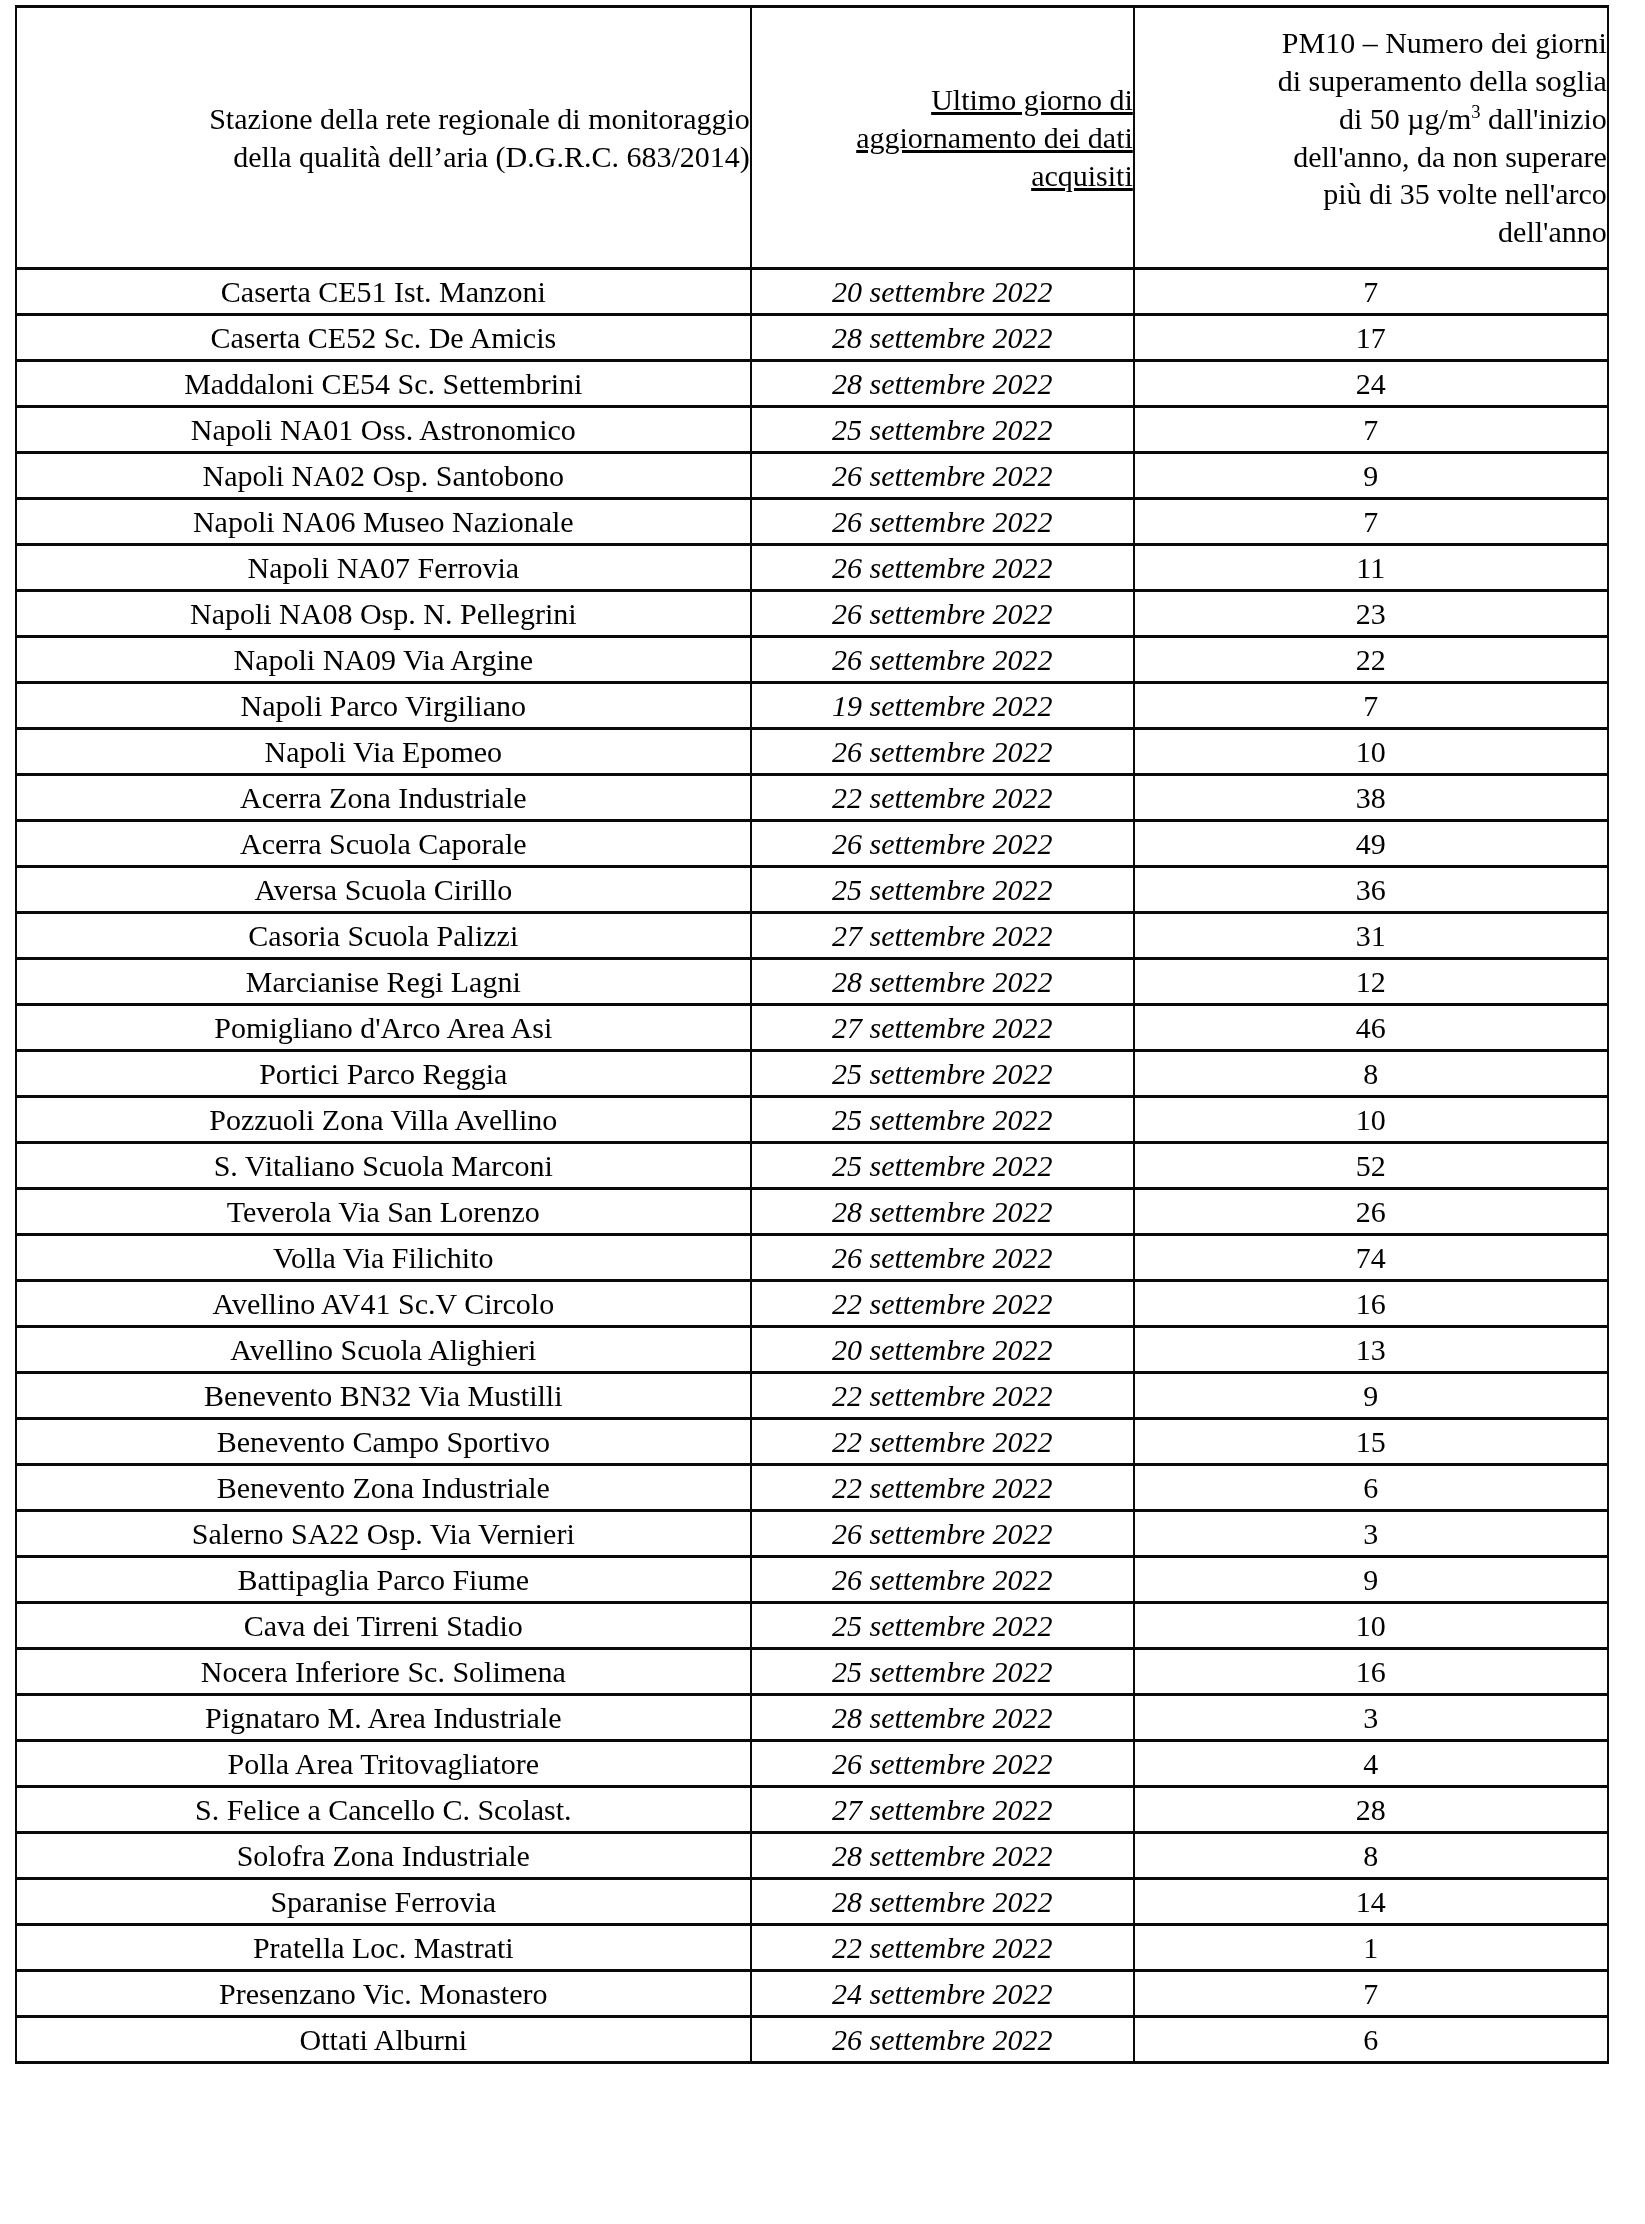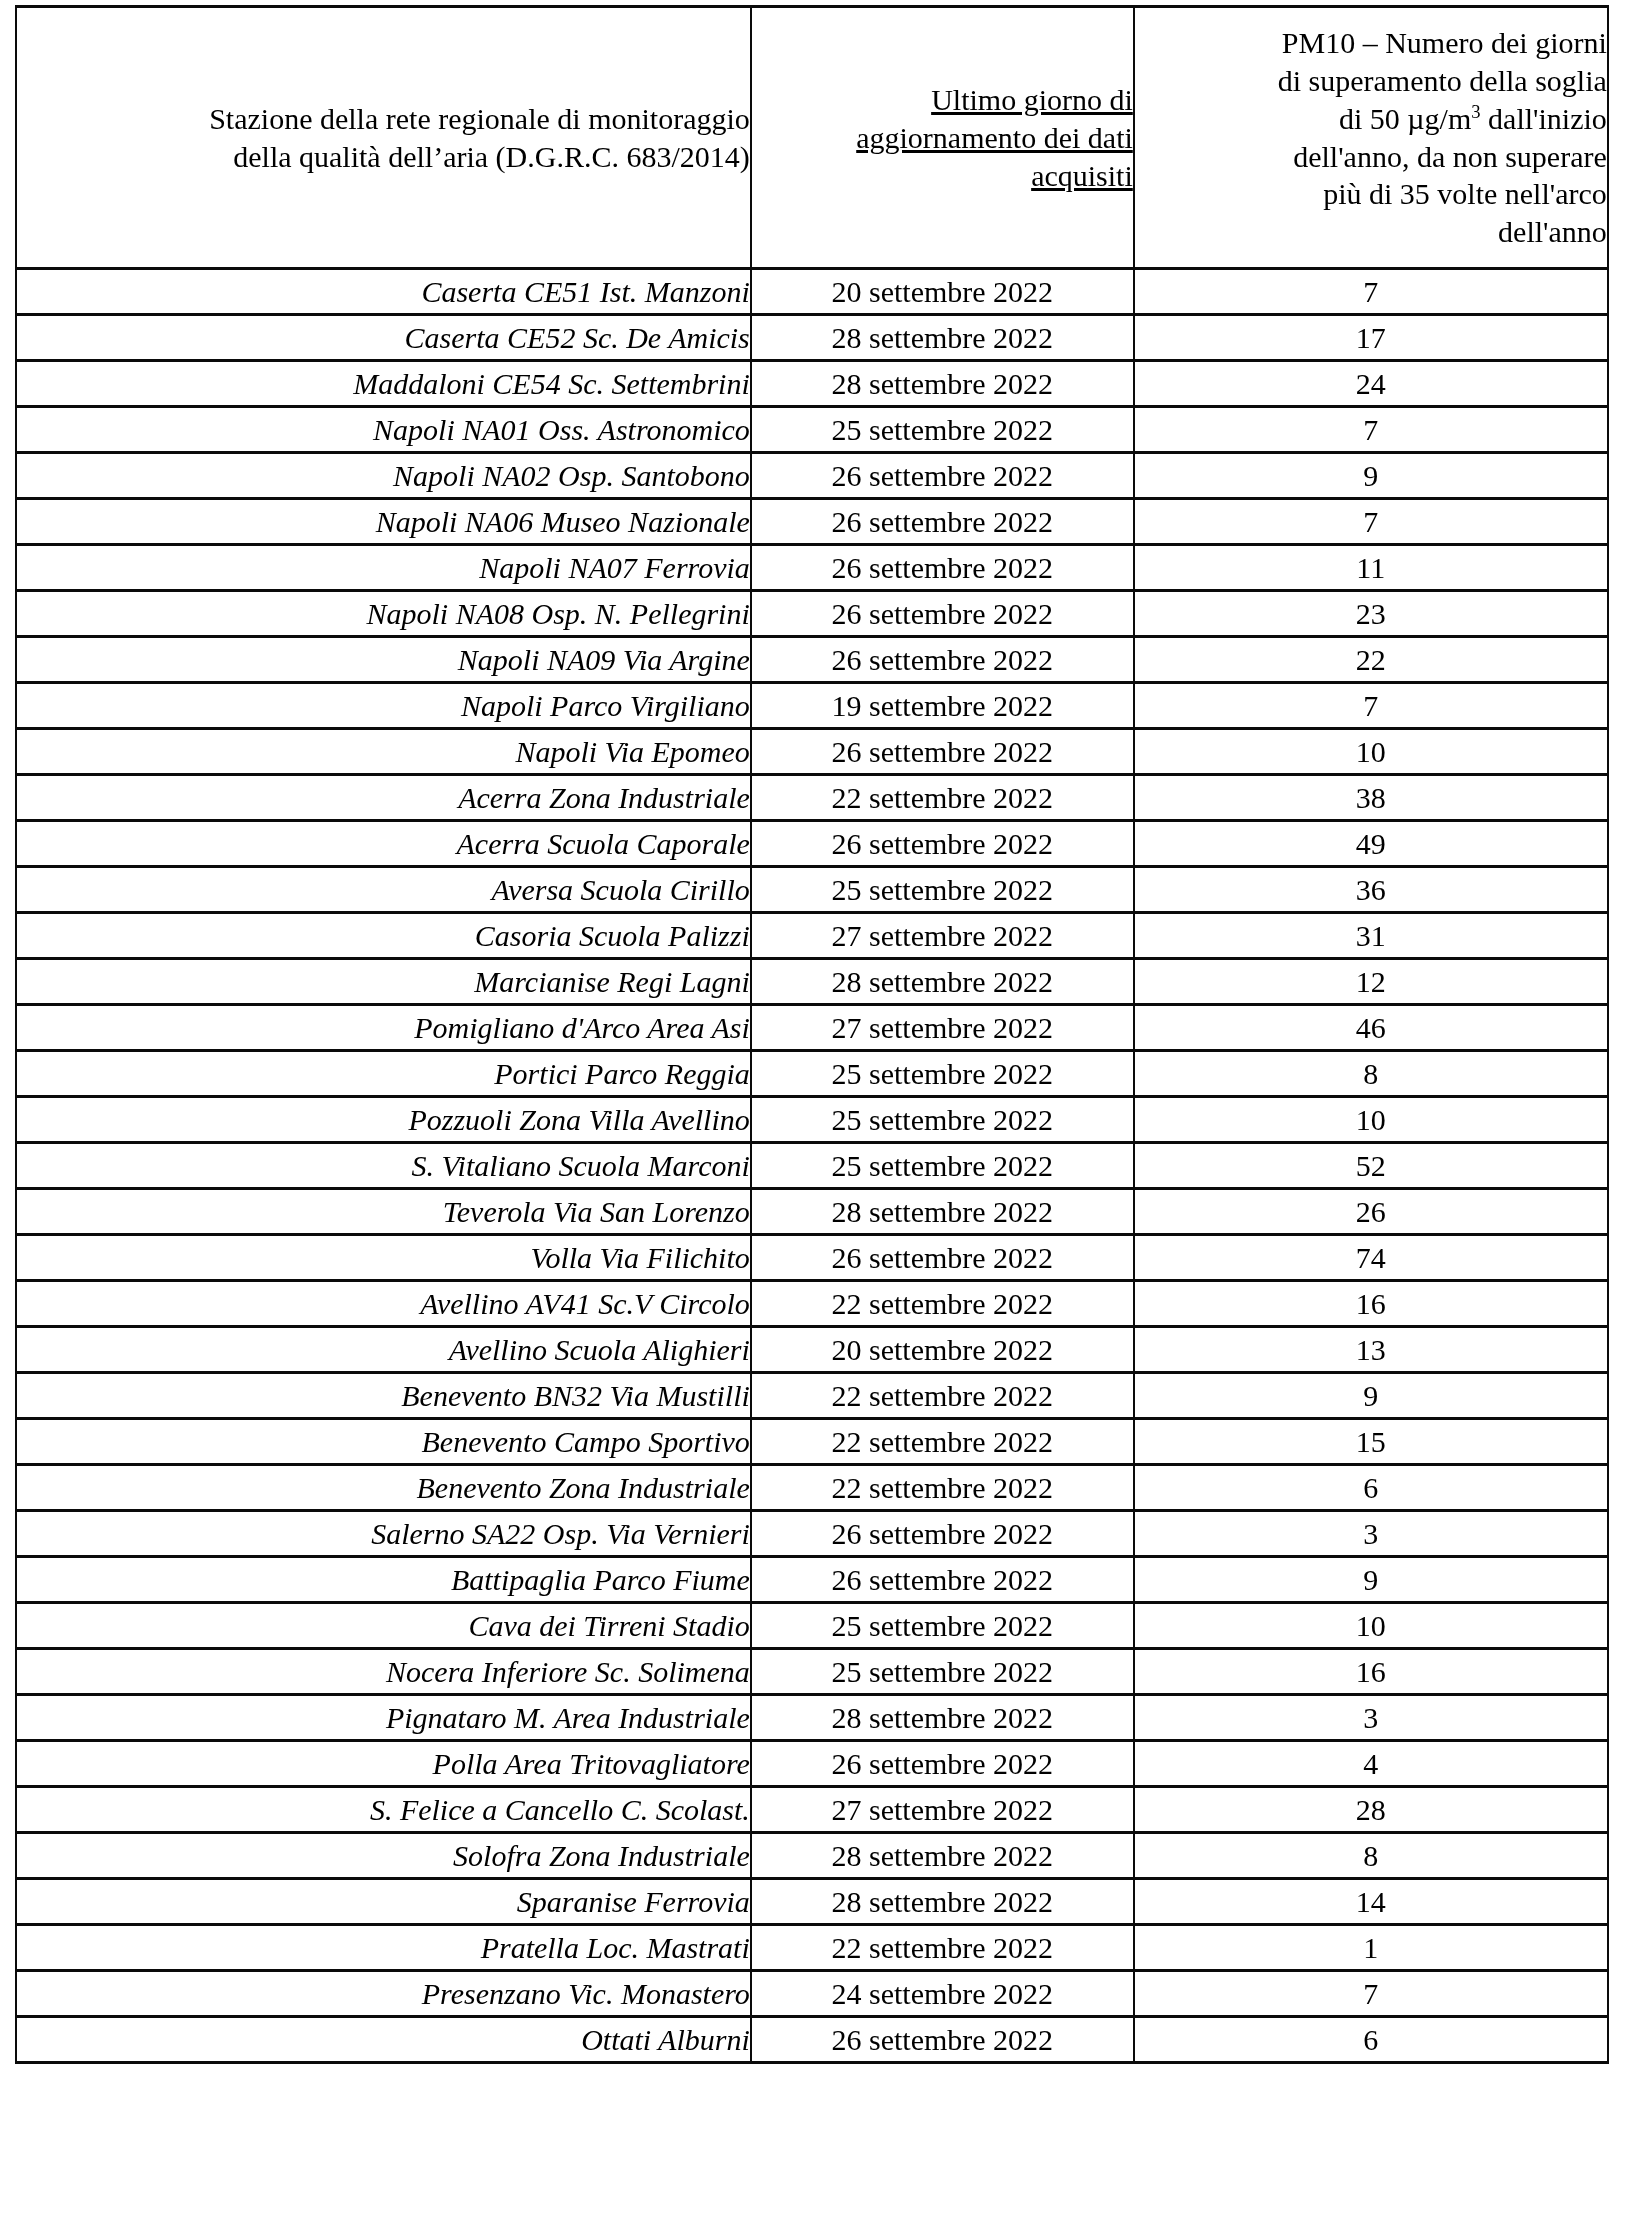--- a/index.html
+++ b/index.html
@@ -53,27 +53,27 @@
   th.h-pm10    { padding: 0 35px; }
   th sup {
     font-size: 0.62em;
     vertical-align: super;
     line-height: 0;
   }
   tbody td {
     height: 43px;
   }
   td.station {
-    text-align: right;
+    text-align: center;
     padding-left: 11.3px;
     padding-right: 7px;
-    font-style: italic;
   }
   td.date {
     text-align: center;
+    font-style: italic;
   }
   td.num {
     text-align: center;
   }
 </style>
 </head>
 <body>
 
 <div class="page">
   <table class="pm10">

